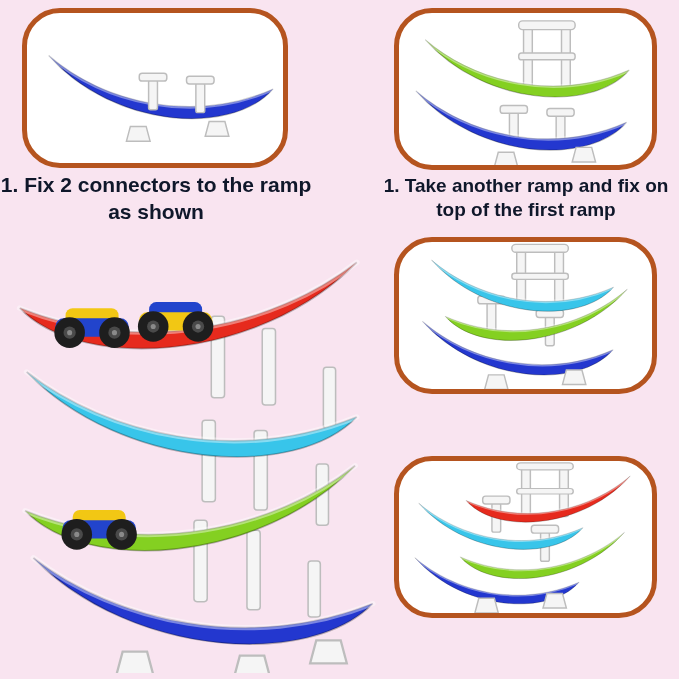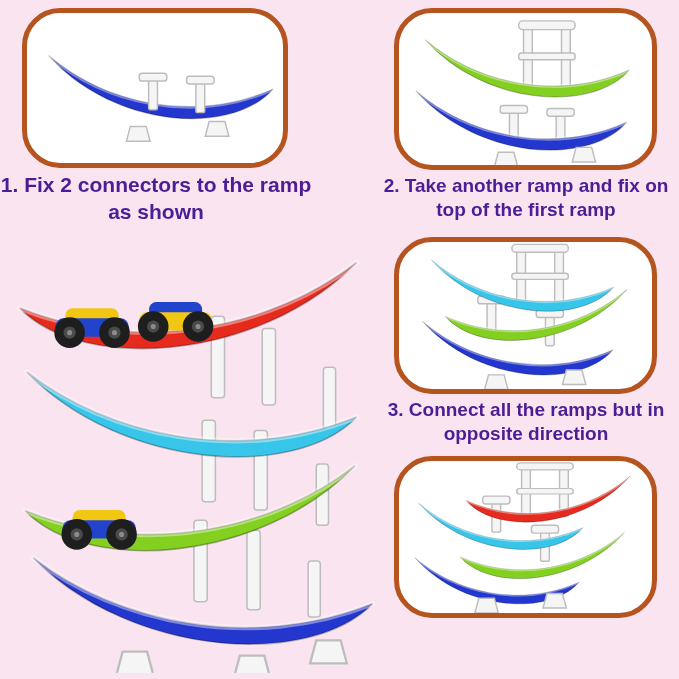--- a/index.html
+++ b/index.html
@@ -16,21 +16,21 @@
     border:5px solid #b5541f;
     border-radius:38px;
     overflow:hidden;
     box-sizing:border-box;
   }
   .panel svg{display:block;width:100%;height:100%;}
   .caption{
     position:absolute;
     text-align:center;
     font-weight:bold;
-    color:#4c1d95;
+    color:#0f172a;
     line-height:1.28;
   }
   .cap-1{left:0px;top:172px;width:312px;font-size:21px;}
   .cap-2{left:382px;top:174px;width:288px;font-size:19px;}
   .cap-3{left:382px;top:398px;width:288px;font-size:19px;}
   .cap-4{left:382px;top:620px;width:288px;font-size:19px;}
   .main-photo{
     position:absolute;left:0px;top:245px;width:392px;height:428px;
   }
   .main-photo svg{display:block;width:100%;height:100%;}
@@ -120,22 +120,21 @@
       <use href="#rampPath" class="ramp" transform="translate(10,24) scale(0.74)" fill="#38c5ea"></use>
       <use href="#rampEdge" class="hl" transform="translate(10,24) scale(0.74)"></use>
       <use href="#rampPath" class="ramp" transform="translate(248,-4) scale(-0.74,0.74)" fill="#e62a1d"></use>
       <use href="#rampEdge" class="hl" transform="translate(248,-4) scale(-0.74,0.74)"></use>
       <use href="#foot" class="conn" transform="translate(90,138)"></use>
       <use href="#foot" class="conn" transform="translate(160,133)"></use>
     </svg>
   </div>
 
   <div class="caption cap-1">1. Fix 2 connectors to the ramp as shown</div>
-  <div class="caption cap-2">2. Take another ramp and fix on top of the first ramp</div>
-  <div class="caption cap-3">3. Connect all the ramps but in opposite direction</div>
+  <div class="caption cap-2">1. Take another ramp and fix on top of the first ramp</div>
 
   <div class="main-photo">
     <svg viewBox="0 0 380 420" preserveAspectRatio="xMidYMid meet">
 
       <g>
         <rect class="conn" x="205" y="70" width="13" height="80" rx="3"></rect>
         <rect class="conn" x="255" y="82" width="13" height="75" rx="3"></rect>
         <rect class="conn" x="196" y="172" width="13" height="80" rx="3"></rect>
         <rect class="conn" x="247" y="182" width="13" height="78" rx="3"></rect>
         <rect class="conn" x="188" y="270" width="13" height="80" rx="3"></rect>

